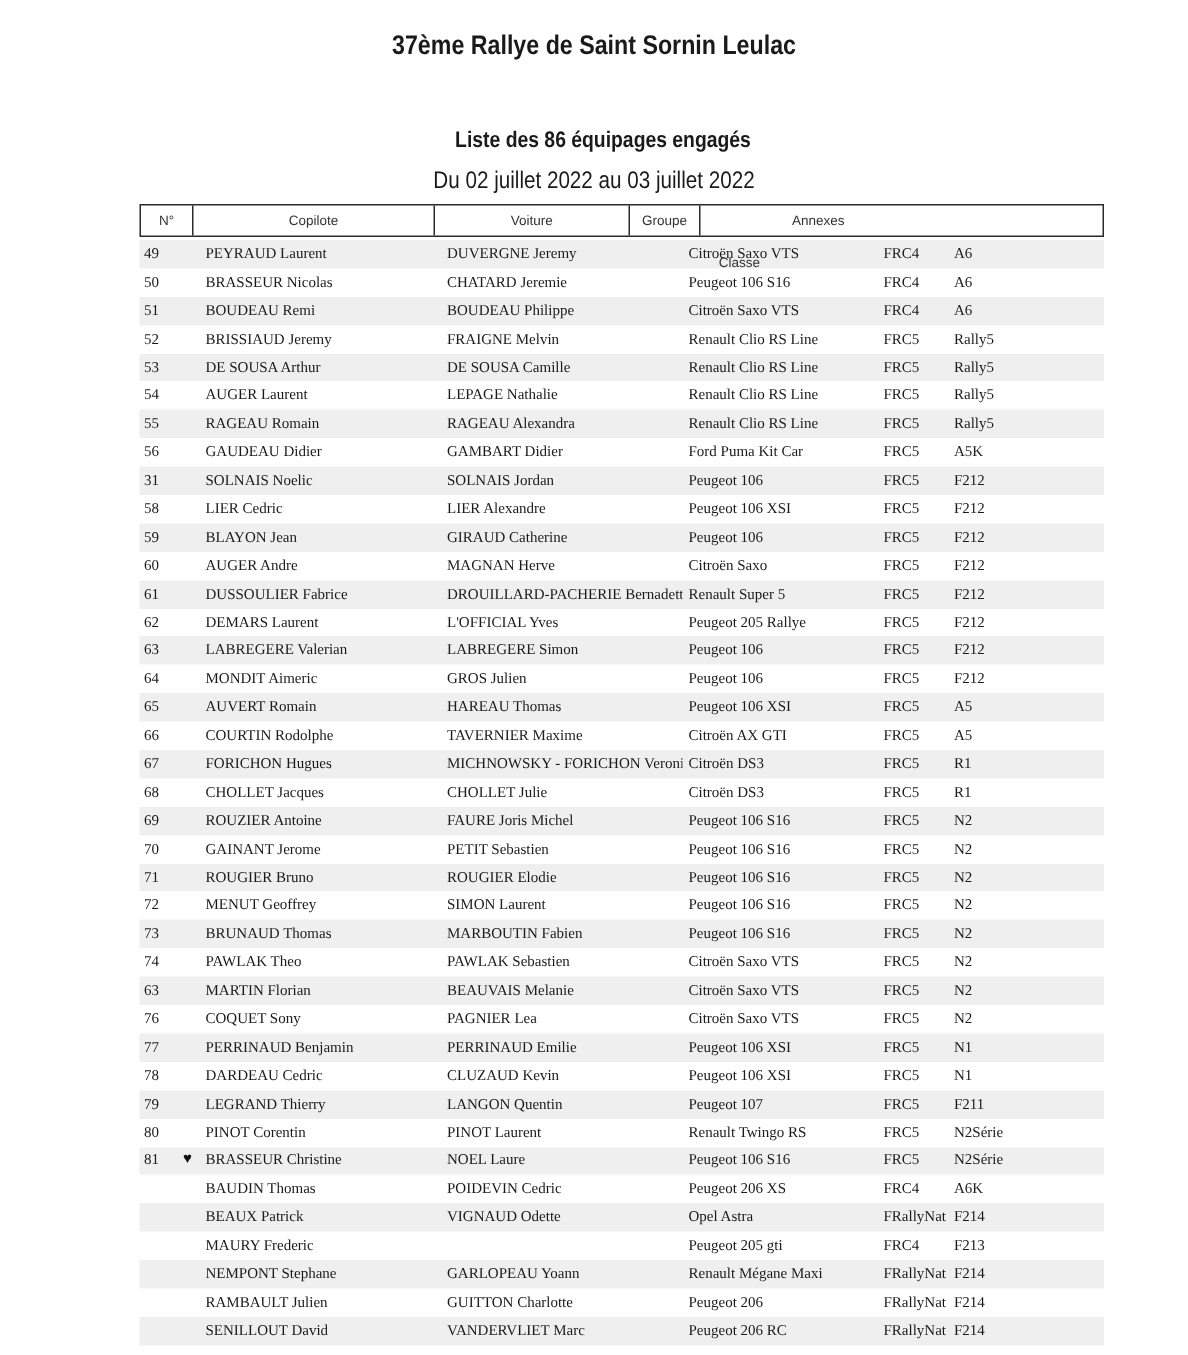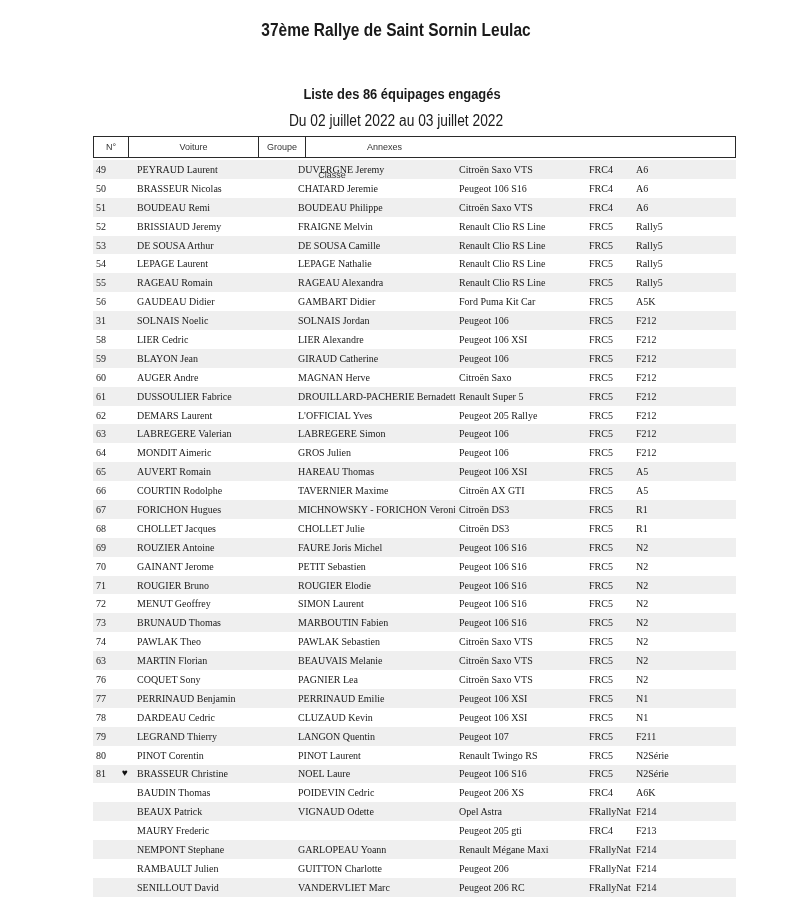--- a/index.html
+++ b/index.html
@@ -55,20 +55,21 @@
 </head>
 <body>
 
 <div class="title">37ème Rallye de Saint Sornin Leulac</div>
 <div class="subtitle">Liste des 86 équipages engagés</div>
 <div class="dates">Du 02 juillet 2022 au 03 juillet 2022</div>
 
 <div class="table">
   <div class="thead">
     <div class="th w-no">N°</div>
+    <div class="th w-cop">Copilote</div>
     <div class="th w-voi">Voiture</div>
     <div class="th w-grp">Groupe</div>
     <div class="th w-cla">Classe</div>
     <div class="th w-ann">Annexes</div>
   </div>
   <div class="rows" id="rows">
       <div class="row shade">
         <div class="cell c-no"><span>49</span></div>
         <div class="cell c-pil"><span>PEYRAUD Laurent</span></div>
         <div class="cell c-cop"><span>DUVERGNE Jeremy</span></div>
@@ -108,21 +109,21 @@
         <div class="cell c-no"><span>53</span></div>
         <div class="cell c-pil"><span>DE SOUSA Arthur</span></div>
         <div class="cell c-cop"><span>DE SOUSA Camille</span></div>
         <div class="cell c-voi"><span>Renault Clio RS Line</span></div>
         <div class="cell c-grp"><span>FRC5</span></div>
         <div class="cell c-cla"><span>Rally5</span></div>
         <div class="cell c-ann"><span></span></div>
       </div>
       <div class="row">
         <div class="cell c-no"><span>54</span></div>
-        <div class="cell c-pil"><span>LEPAGE Laurent</span></div>
+        <div class="cell c-pil"><span>AUGER Laurent</span></div>
         <div class="cell c-cop"><span>LEPAGE Nathalie</span></div>
         <div class="cell c-voi"><span>Renault Clio RS Line</span></div>
         <div class="cell c-grp"><span>FRC5</span></div>
         <div class="cell c-cla"><span>Rally5</span></div>
         <div class="cell c-ann"><span></span></div>
       </div>
       <div class="row shade">
         <div class="cell c-no"><span>55</span></div>
         <div class="cell c-pil"><span>RAGEAU Romain</span></div>
         <div class="cell c-cop"><span>RAGEAU Alexandra</span></div>

